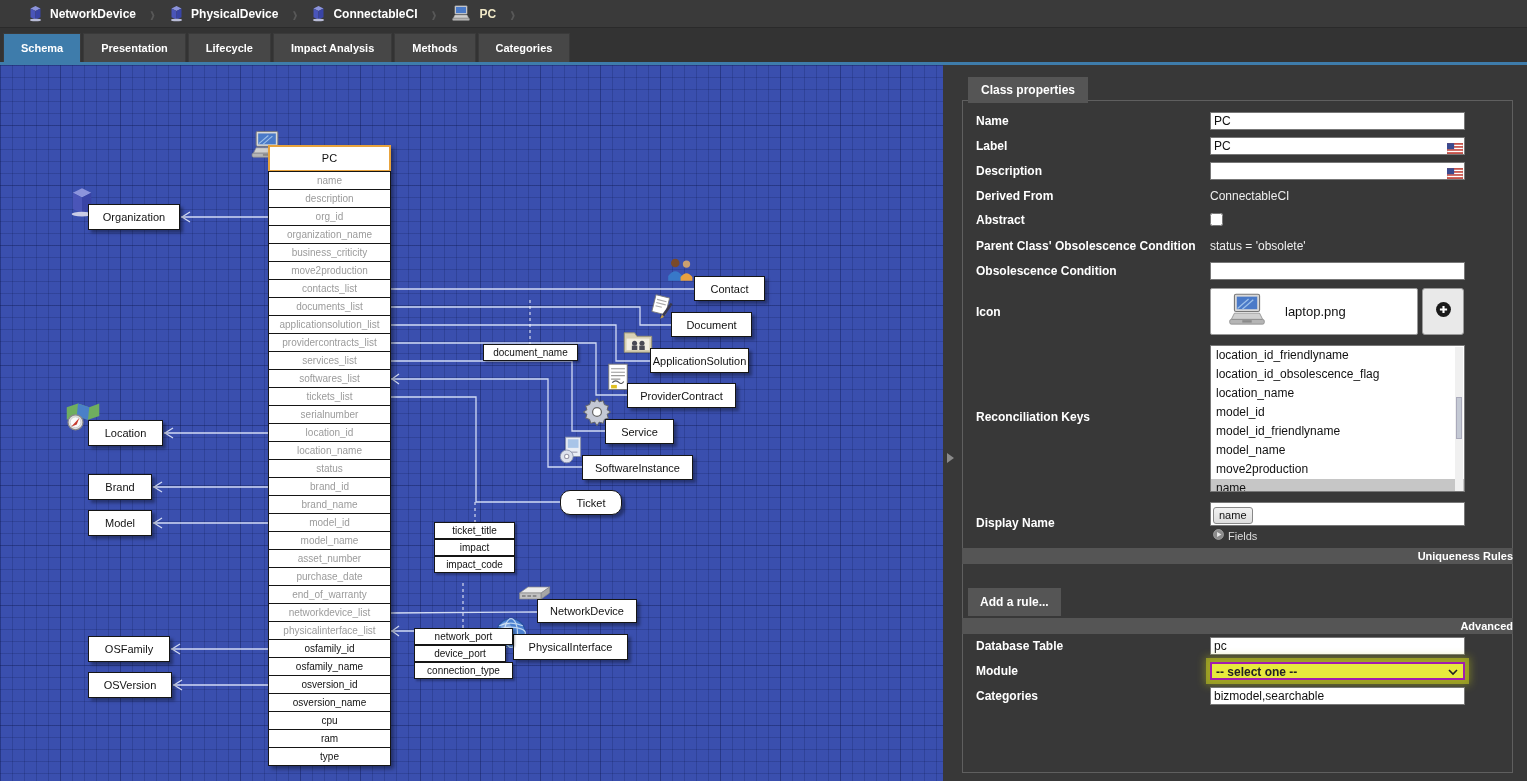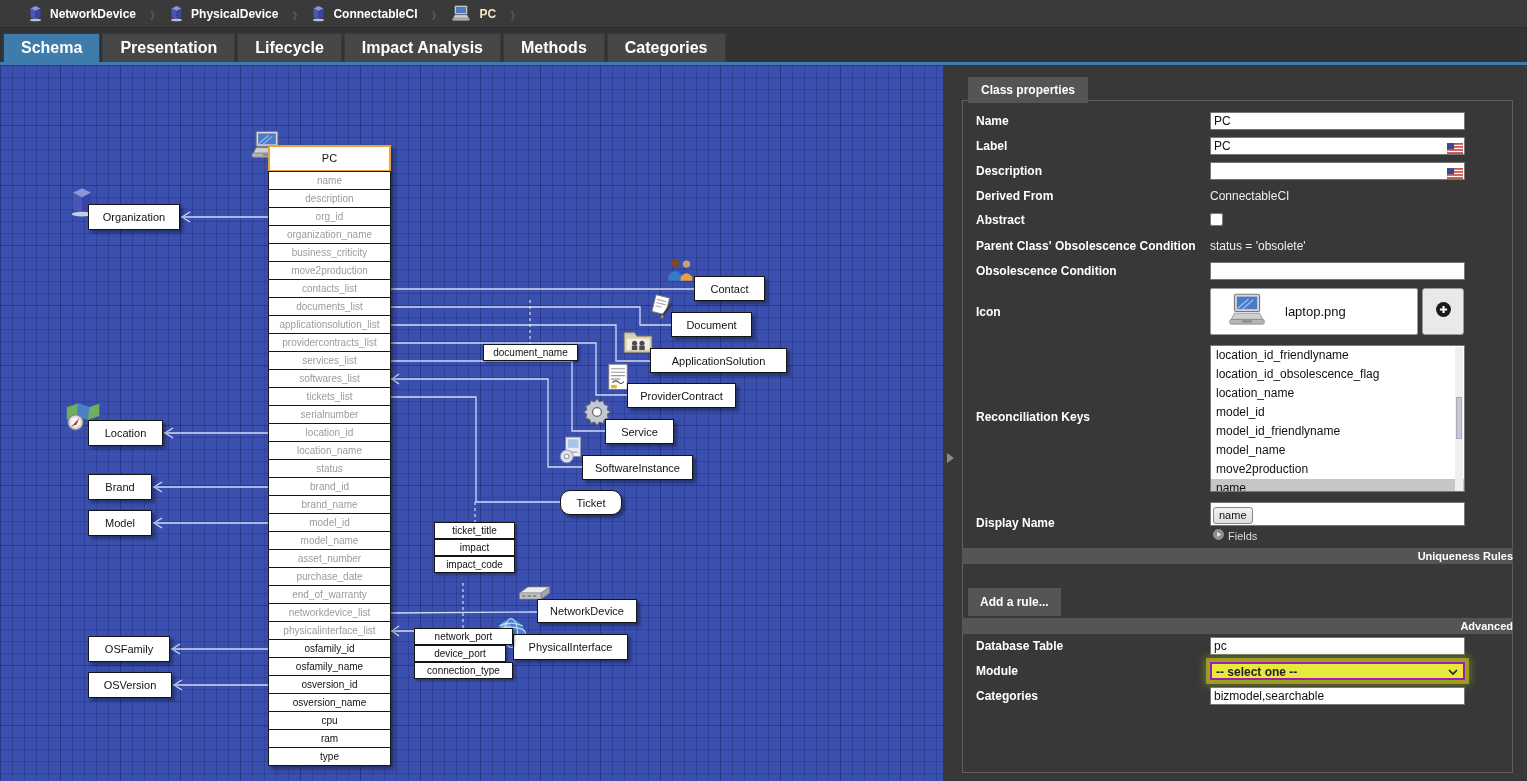--- a/index.html
+++ b/index.html
@@ -13,21 +13,21 @@
   .crumb { display:flex; align-items:center; gap:7px; cursor:pointer; }
   .crumb-label { color:#fff; font-size:12px; font-weight:bold; }
   .crumb.current .crumb-label { color:#f0e8c6; }
   .crumb-sep { color:#585858; font-size:15px; font-weight:bold; margin:0 14px;
     transform:scaleY(1.5); }
   .crumb-icon svg { display:block; }
 
   
   .tabbar { position:absolute; left:0; top:33px; height:29px; display:flex; gap:2px;
     padding-left:3px; }
-  .tab { background:#474747; color:#fff; font-size:16px; font-weight:bold;
+  .tab { background:#474747; color:#fff; font-size:11px; font-weight:bold;
     display:flex; align-items:center; padding:0 17px; cursor:pointer;
     border:1px solid #3a3a3a; border-bottom:none; }
   .tab.active { background:#3e7cab; }
   .tab-underline { position:absolute; left:0; top:62px; width:1527px; height:3px;
     background:#3e7cab; }
 
   
   .canvas { position:absolute; left:0; top:65px; width:943px; height:716px;
     overflow:hidden; background-color:#3a4fae;
     background-image:
@@ -324,21 +324,21 @@
   <span class="node-icon" style="left:622px; top:263px;">
     <svg width="32" height="28" viewBox="0 0 28 24">
       <path d="M2 4 h9 l2 3 h13 v14 H2 Z" fill="#d8d0b4" stroke="#97906f" stroke-width="0.8"></path>
       <rect x="4" y="9" width="20" height="10" fill="#f2eee2"></rect>
       <circle cx="11" cy="13" r="2.2" fill="#4a4a55"></circle>
         <rect x="8.6" y="15.2" width="4.8" height="3.8" fill="#4a4a55"></rect>
       <circle cx="17.5" cy="13" r="2.2" fill="#4a4a55"></circle>
         <rect x="15.1" y="15.2" width="4.8" height="3.8" fill="#4a4a55"></rect>
     </svg>
   </span>
-  <div class="node" style="left:650px; top:283px; width:137px; height:25px;">
+  <div class="node" style="left:650px; top:283px; width:99px; height:25px;">
       <span>ApplicationSolution</span>
     </div>
 
   <span class="node-icon" style="left:606px; top:298px;">
     <svg width="24" height="30" viewBox="0 0 20 26">
       <rect x="2" y="1" width="16" height="22" fill="#fff" stroke="#777" stroke-width="0.8"></rect>
       <path d="M4 5 h12 M4 8 h12 M4 11 h12 M4 14 h8" stroke="#999"></path>
       <path d="M5 17 q3 -3 6 0 q2 2 4 -1" stroke="#555" fill="none"></path>
       <rect x="4" y="19" width="5" height="3" fill="#e0c020"></rect>
     </svg>

